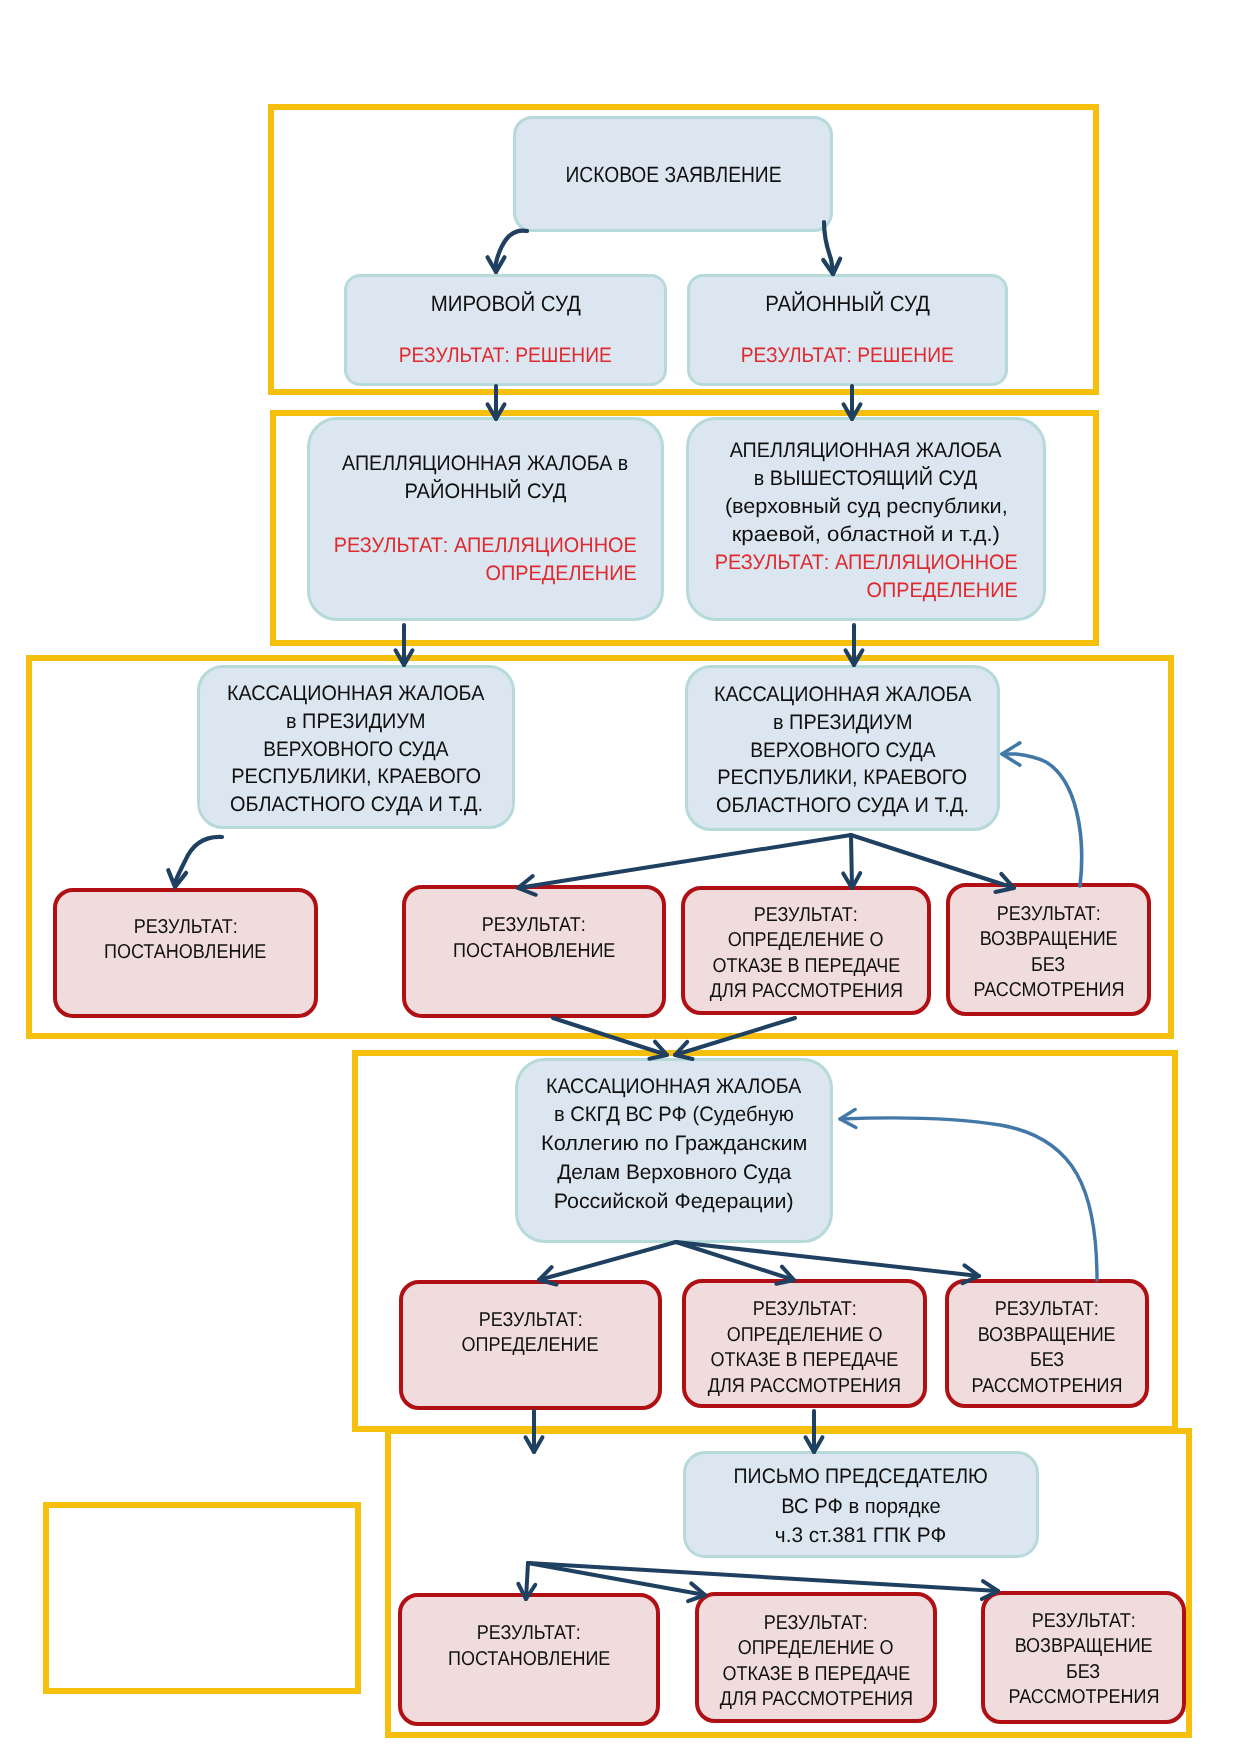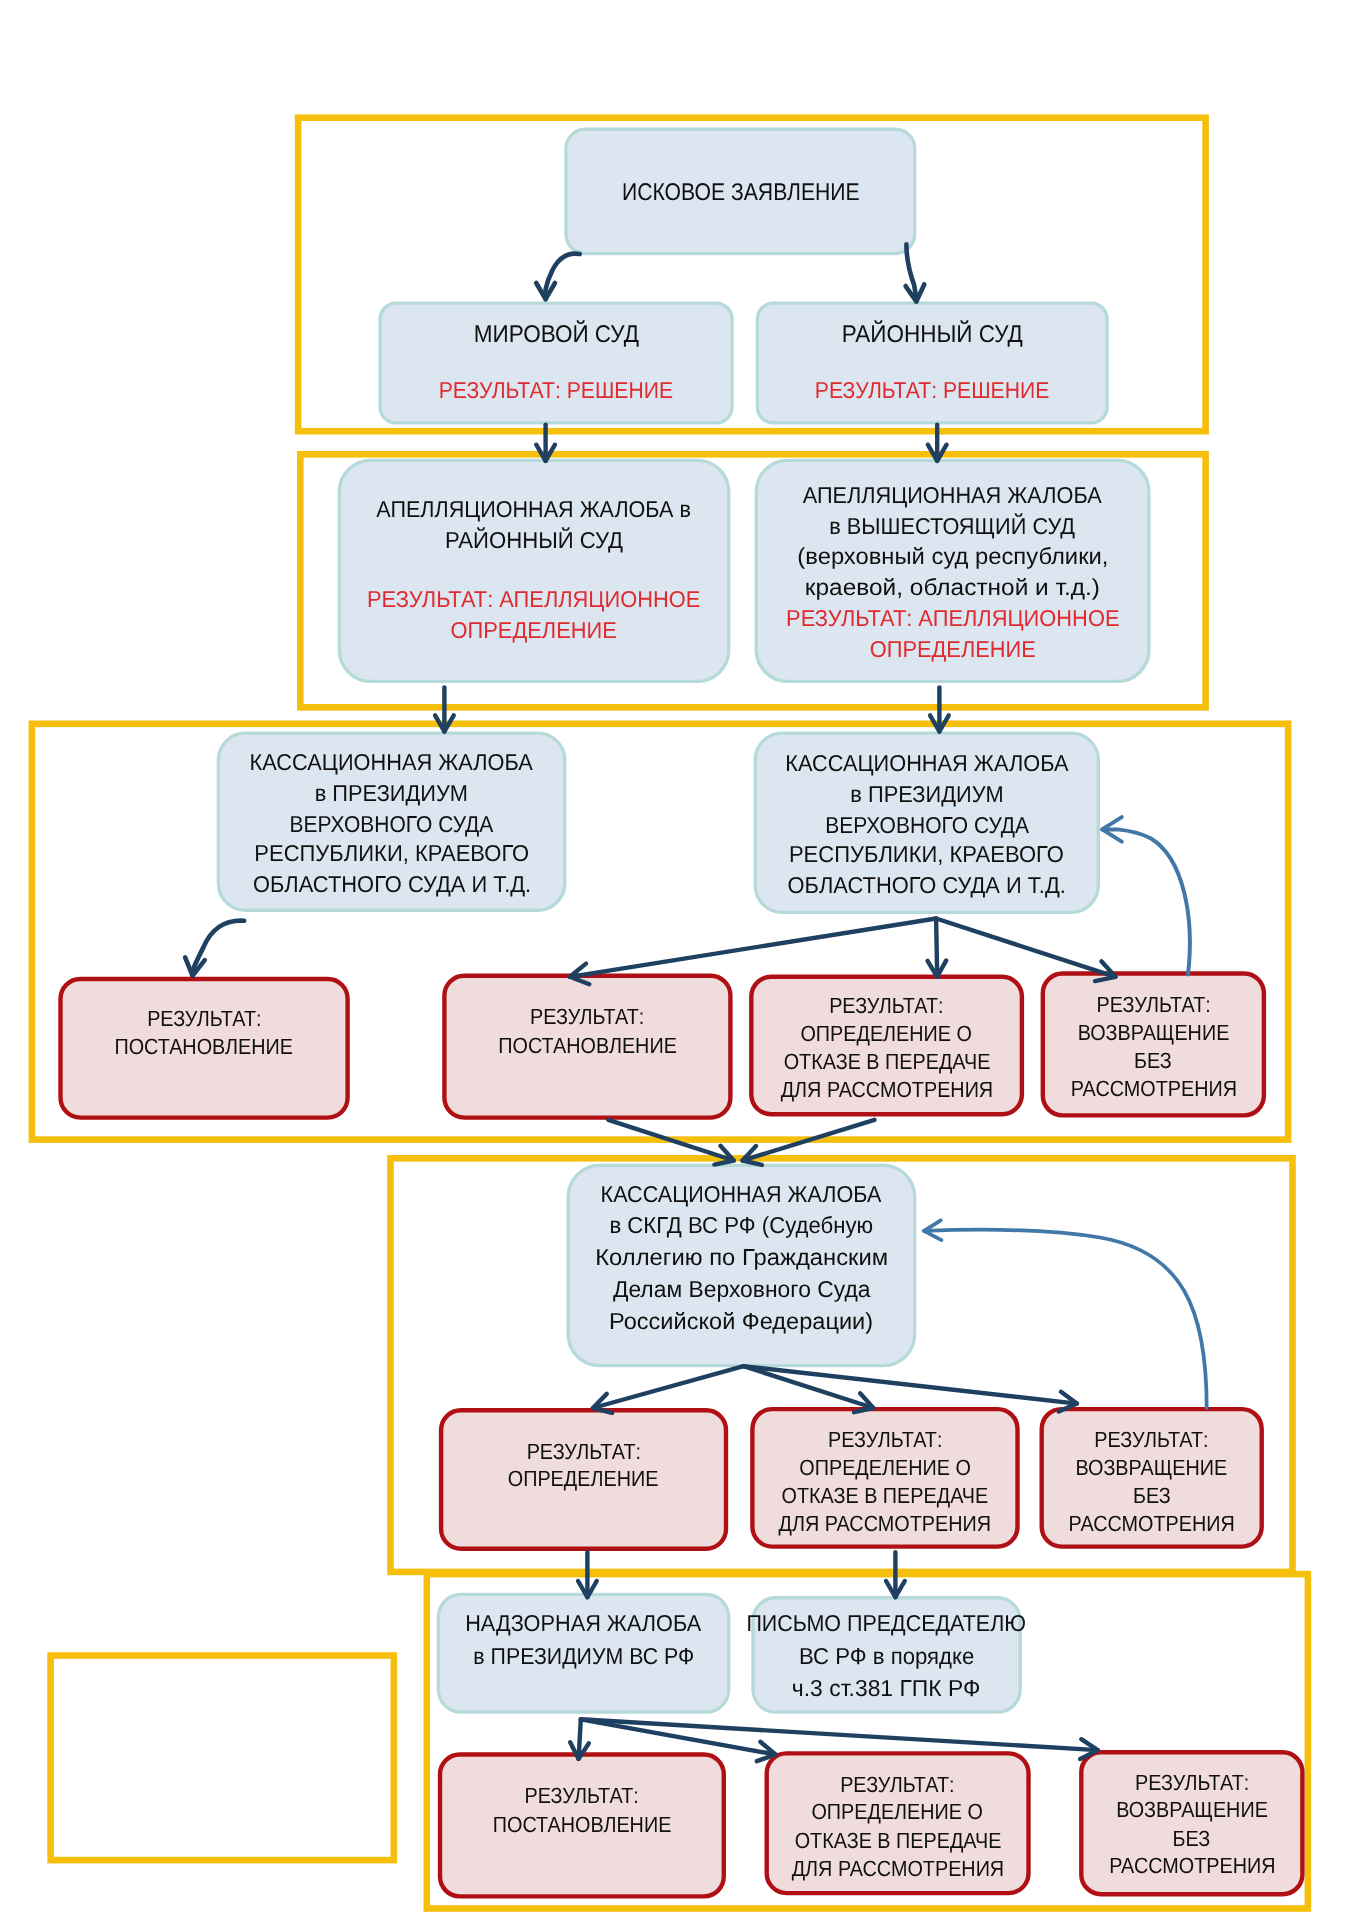--- a/index.html
+++ b/index.html
@@ -6,21 +6,21 @@
   html,body{margin:0;padding:0;background:#ffffff;}
   body{width:1240px;height:1754px;overflow:hidden;
        font-family:"Liberation Sans","DejaVu Sans",sans-serif;
        -webkit-font-smoothing:antialiased;}
   #stage{position:relative;width:1240px;height:1754px;background:#fff;}
 
   .frame{position:absolute;box-sizing:border-box;background:transparent;z-index:1;}
 
   .node{position:absolute;box-sizing:border-box;display:flex;flex-direction:column;
         align-items:center;justify-content:center;text-align:center;z-index:3;}
-  .node.blue{background:#DCE6F0;border:3px solid #B6D9DA;border-radius:28px;}
+  .node.blue{background:#DCE6F0;border:3px solid #B6D9DA;border-radius:28px;text-align:right;}
   .node.red{background:#F0DCDC;border:4.5px solid #B01014;border-radius:20px;}
 
   .ln{display:block;white-space:nowrap;-webkit-font-smoothing:antialiased;text-rendering:geometricPrecision;}
   .ttl{color:#101010;}
   .res{color:#E02A2F;}
 
   svg#arrows{position:absolute;left:0;top:0;width:1240px;height:1754px;z-index:5;
              pointer-events:none;}
 </style>
 </head>
@@ -206,25 +206,21 @@
       <span class="ln ttl" style="transform: scaleX(0.9);">ОПРЕДЕЛЕНИЕ О</span>
       <span class="ln ttl" style="transform: scaleX(0.9);">ОТКАЗЕ В ПЕРЕДАЧЕ</span>
       <span class="ln ttl" style="transform: scaleX(0.9);">ДЛЯ РАССМОТРЕНИЯ</span>
     </div>
     <div class="node red" style="left: 945px; top: 1279px; width: 204px; height: 129px; font-size: 20px; line-height: 25.5px; border-radius: 20px; padding-top: 9px;">
       <span class="ln ttl" style="transform: scaleX(0.9);">РЕЗУЛЬТАТ:</span>
       <span class="ln ttl" style="transform: scaleX(0.9);">ВОЗВРАЩЕНИЕ</span>
       <span class="ln ttl" style="transform: scaleX(0.9);">БЕЗ</span>
       <span class="ln ttl" style="transform: scaleX(0.9);">РАССМОТРЕНИЯ</span>
     </div>
-    <div class="node blue" style="left: 397px; top: 1448px; width: 267px; height: 110px; font-size: 21px; line-height: 29.8px; border-radius: 22px; padding-bottom: 22px;">
-      <span class="ln ttl" style="transform: scaleX(0.94);">НАДЗОРНАЯ ЖАЛОБА</span>
-      <span class="ln ttl" style="transform: scaleX(0.924);">в ПРЕЗИДИУМ ВС РФ</span>
-    </div>
-    <div class="node blue" style="left: 683px; top: 1451px; width: 246px; height: 107px; font-size: 21px; line-height: 29.8px; border-radius: 22px; padding-top: 4px;">
+    <div class="node blue" style="left: 683px; top: 1451px; width: 356px; height: 107px; font-size: 21px; line-height: 29.8px; border-radius: 22px; padding-top: 4px;">
       <span class="ln ttl" style="transform: scaleX(0.93);">ПИСЬМО ПРЕДСЕДАТЕЛЮ</span>
       <span class="ln ttl" style="transform: scaleX(0.96);">ВС РФ в порядке</span>
       <span class="ln ttl" style="transform: scaleX(0.99);">ч.3 ст.381 ГПК РФ</span>
     </div>
     <div class="node red" style="left: 398px; top: 1593px; width: 262px; height: 133px; font-size: 20px; line-height: 25.5px; border-radius: 20px; padding-bottom: 26px;">
       <span class="ln ttl" style="transform: scaleX(0.9);">РЕЗУЛЬТАТ:</span>
       <span class="ln ttl" style="transform: scaleX(0.9);">ПОСТАНОВЛЕНИЕ</span>
     </div>
     <div class="node red" style="left: 695px; top: 1592px; width: 242px; height: 131px; font-size: 20px; line-height: 25.5px; border-radius: 20px; padding-top: 8.6px;">
       <span class="ln ttl" style="transform: scaleX(0.9);">РЕЗУЛЬТАТ:</span>

